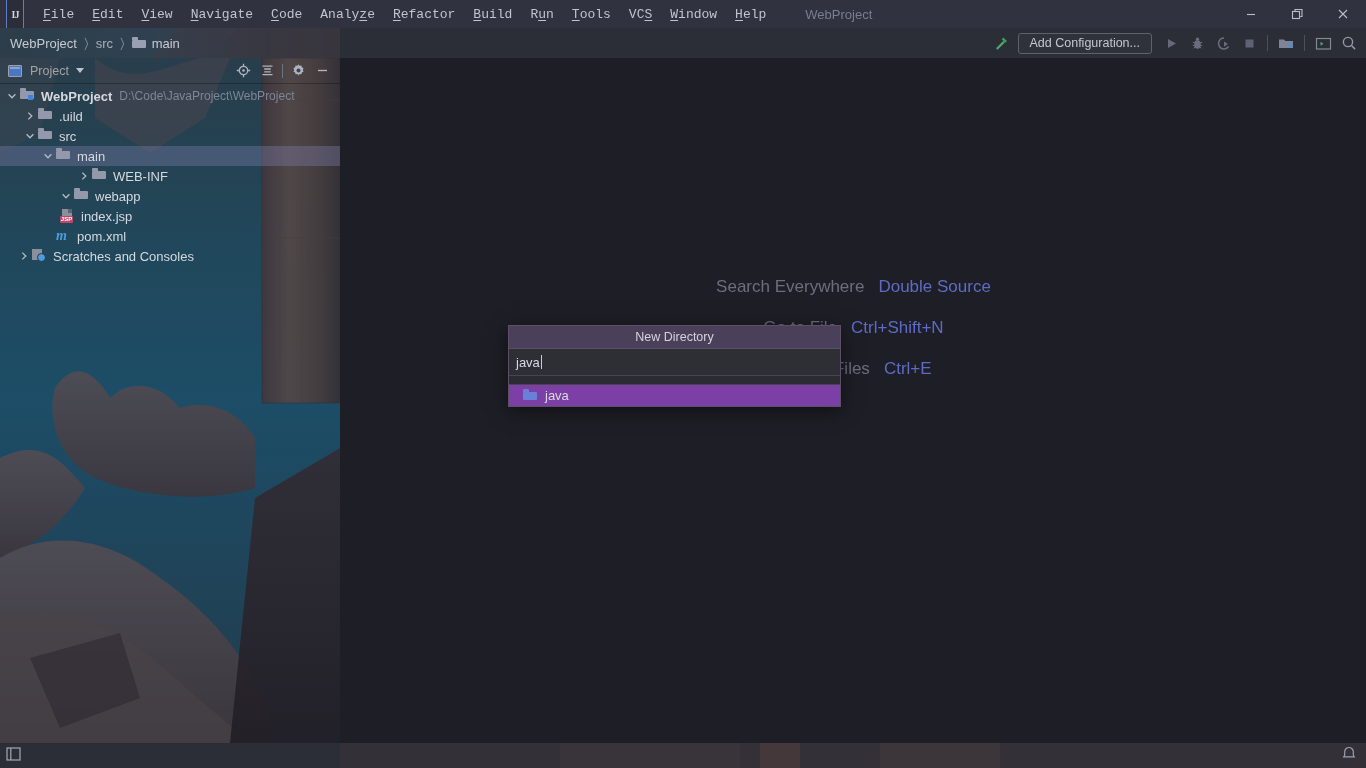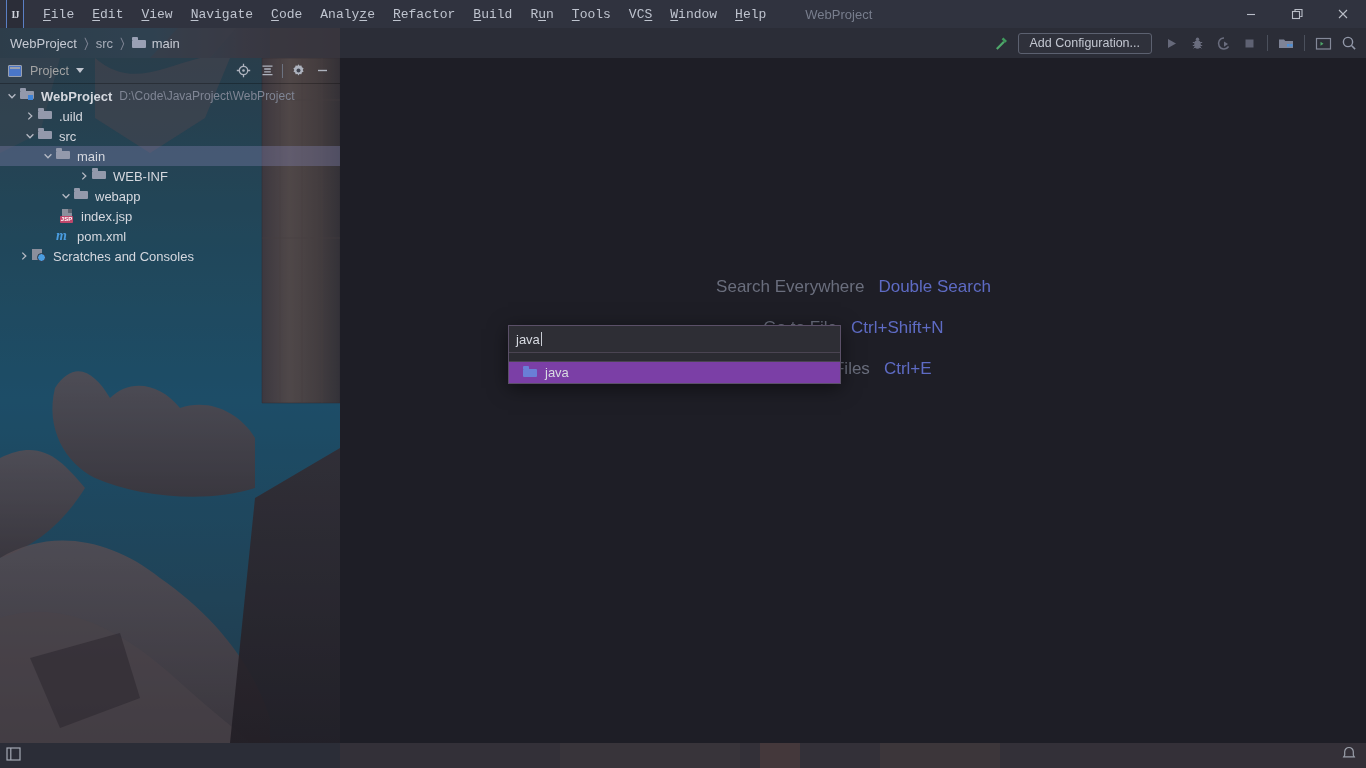--- a/index.html
+++ b/index.html
@@ -488,34 +488,35 @@
             <span class="tlabel">Scratches and Consoles</span>
           </div>
         </div>
     </div>
   </div>
 
   <div class="editor">
     <div class="watermark" id="watermark">
         <div class="wm-row">
           <span class="wm-act">Search Everywhere</span>
-          <span class="wm-key">Double Search</span>
+          <span class="wm-key">Double Source</span>
         </div>
         <div class="wm-row">
           <span class="wm-act">Go to File</span>
           <span class="wm-key">Ctrl+Shift+N</span>
         </div>
         <div class="wm-row">
           <span class="wm-act">Recent Files</span>
           <span class="wm-key">Ctrl+E</span>
         </div>
       </div>
   </div>
 
   <div class="popup">
+    <div class="popup-title">New Directory</div>
     <div class="popup-input">
       <span class="val">java</span>
       <span class="caret"></span>
     </div>
     <div class="popup-gap"></div>
 
     <div class="popup-opt sel">
       <span class="opt-ico">
         <span class="folder"><span class="tab" style="background:#6a7fd6"></span><span class="body" style="background:#6a7fd6"></span></span>
       </span>

